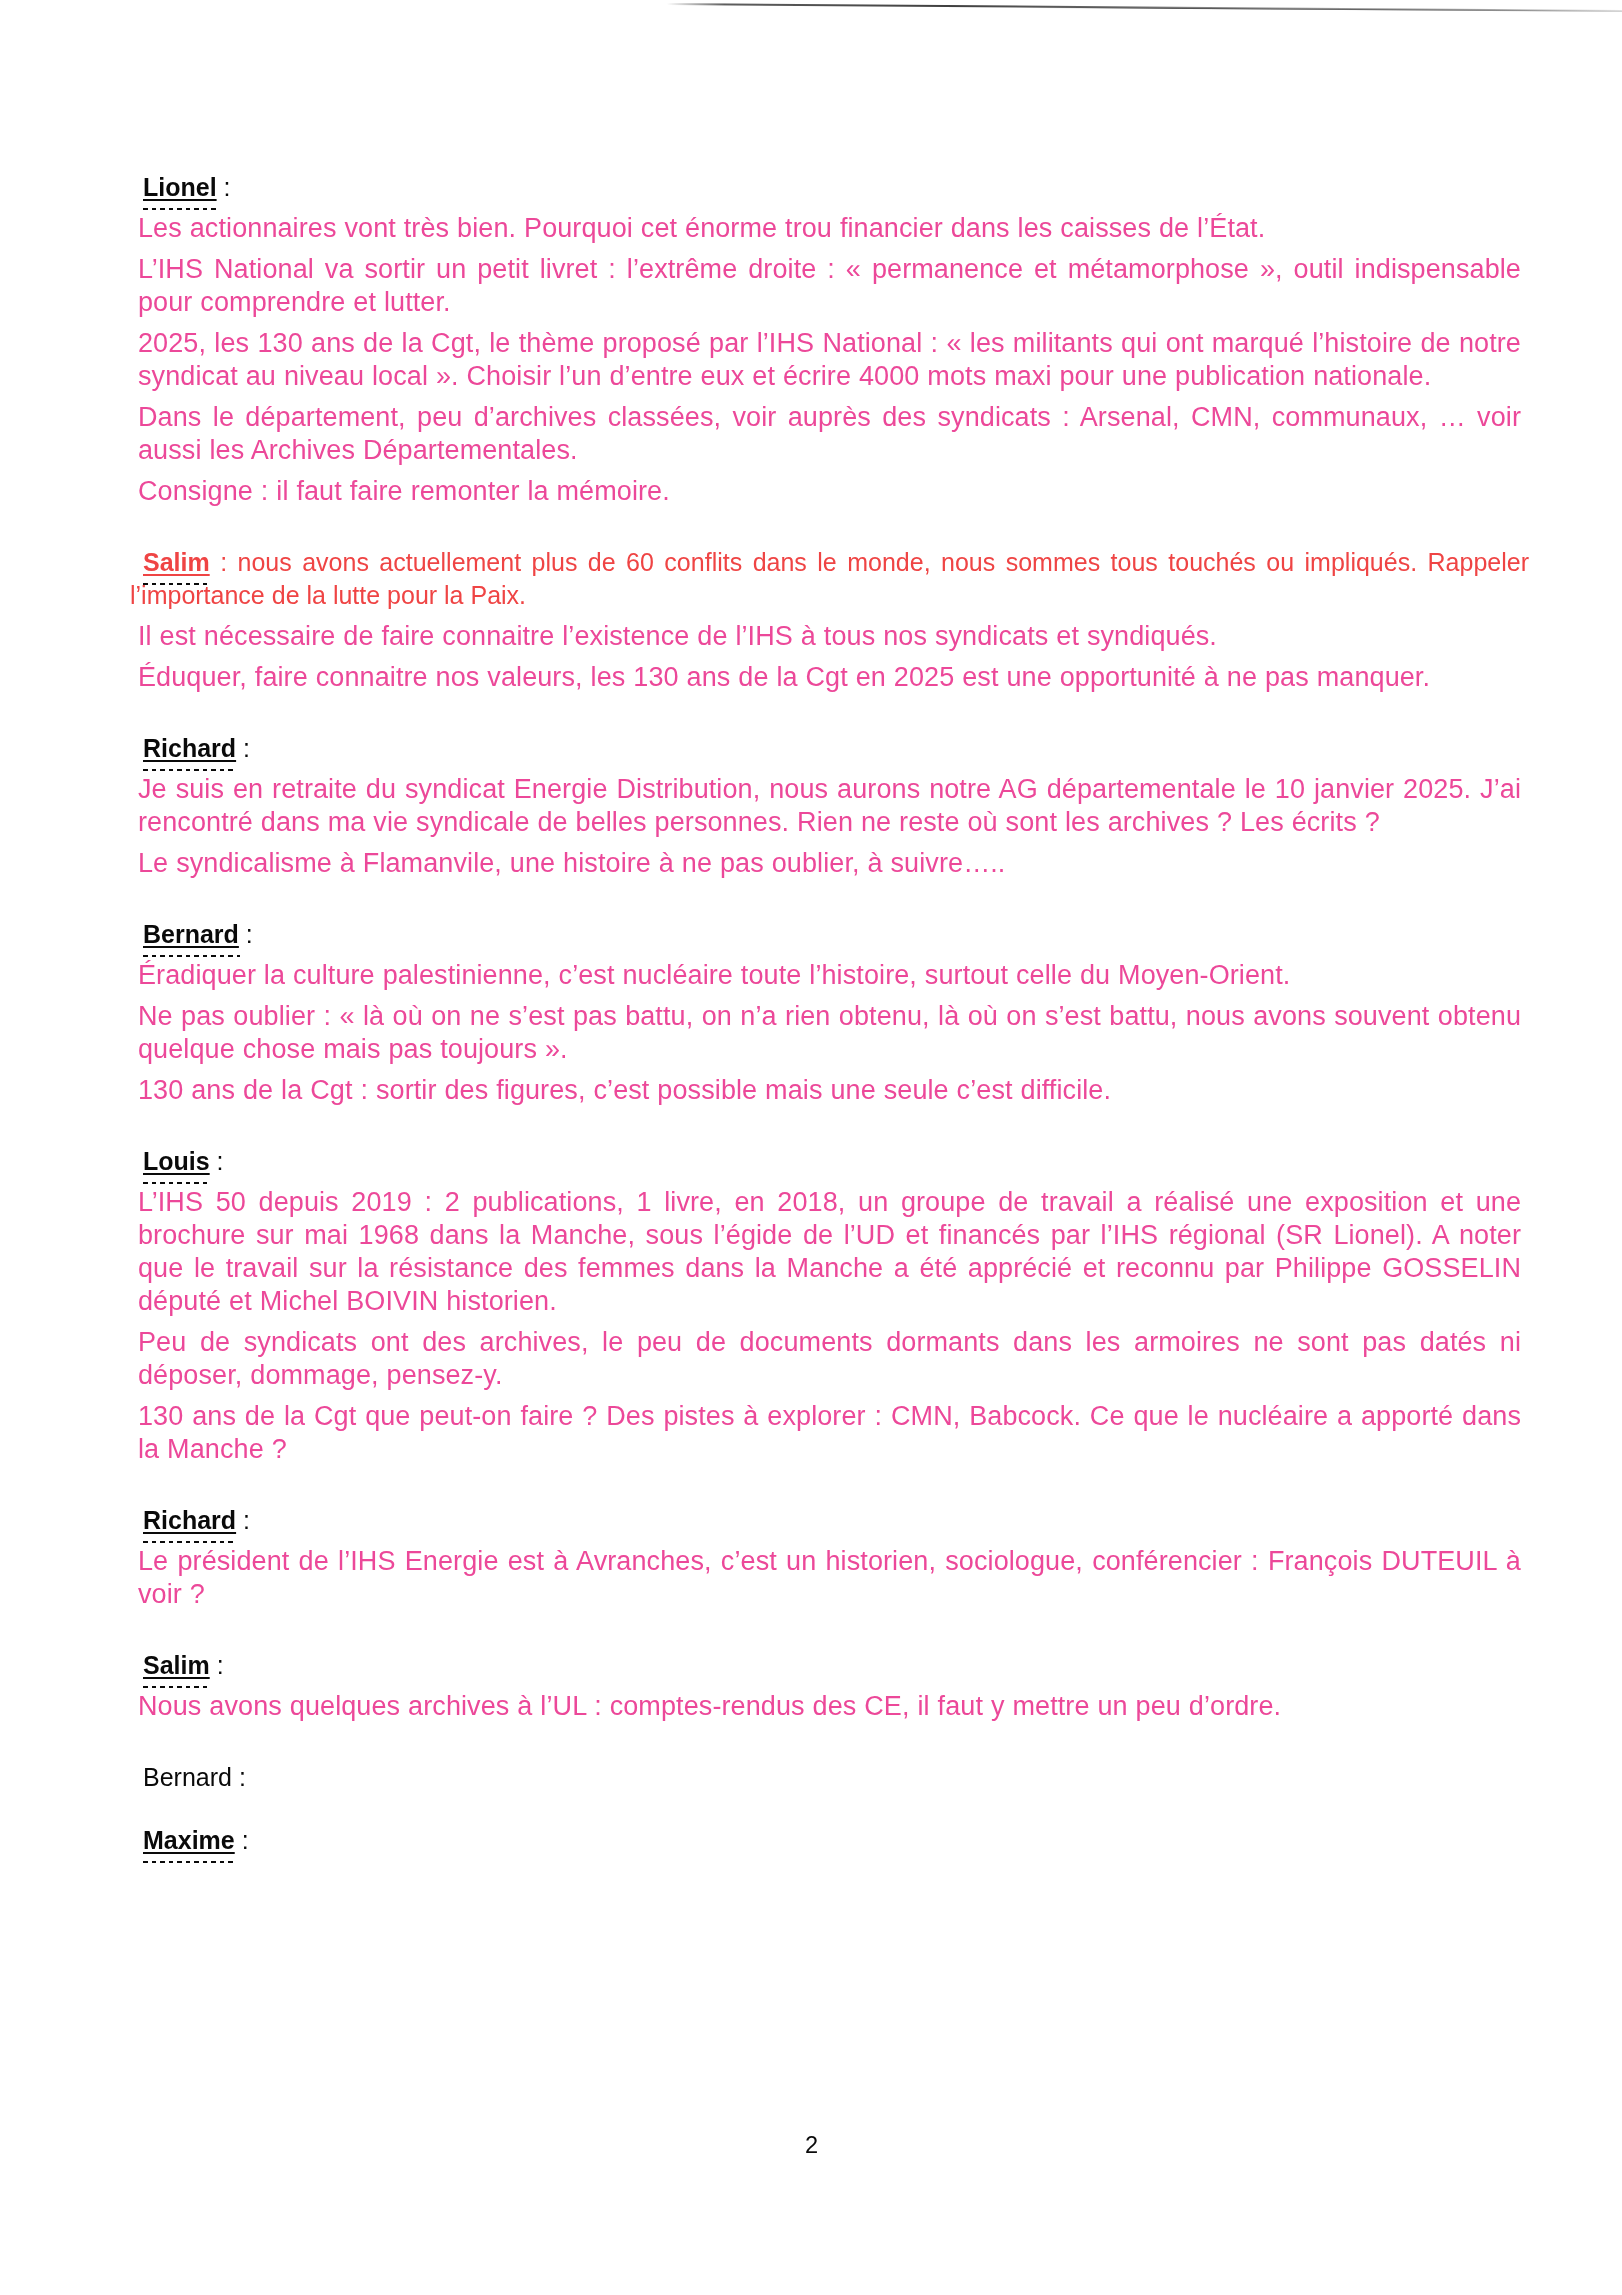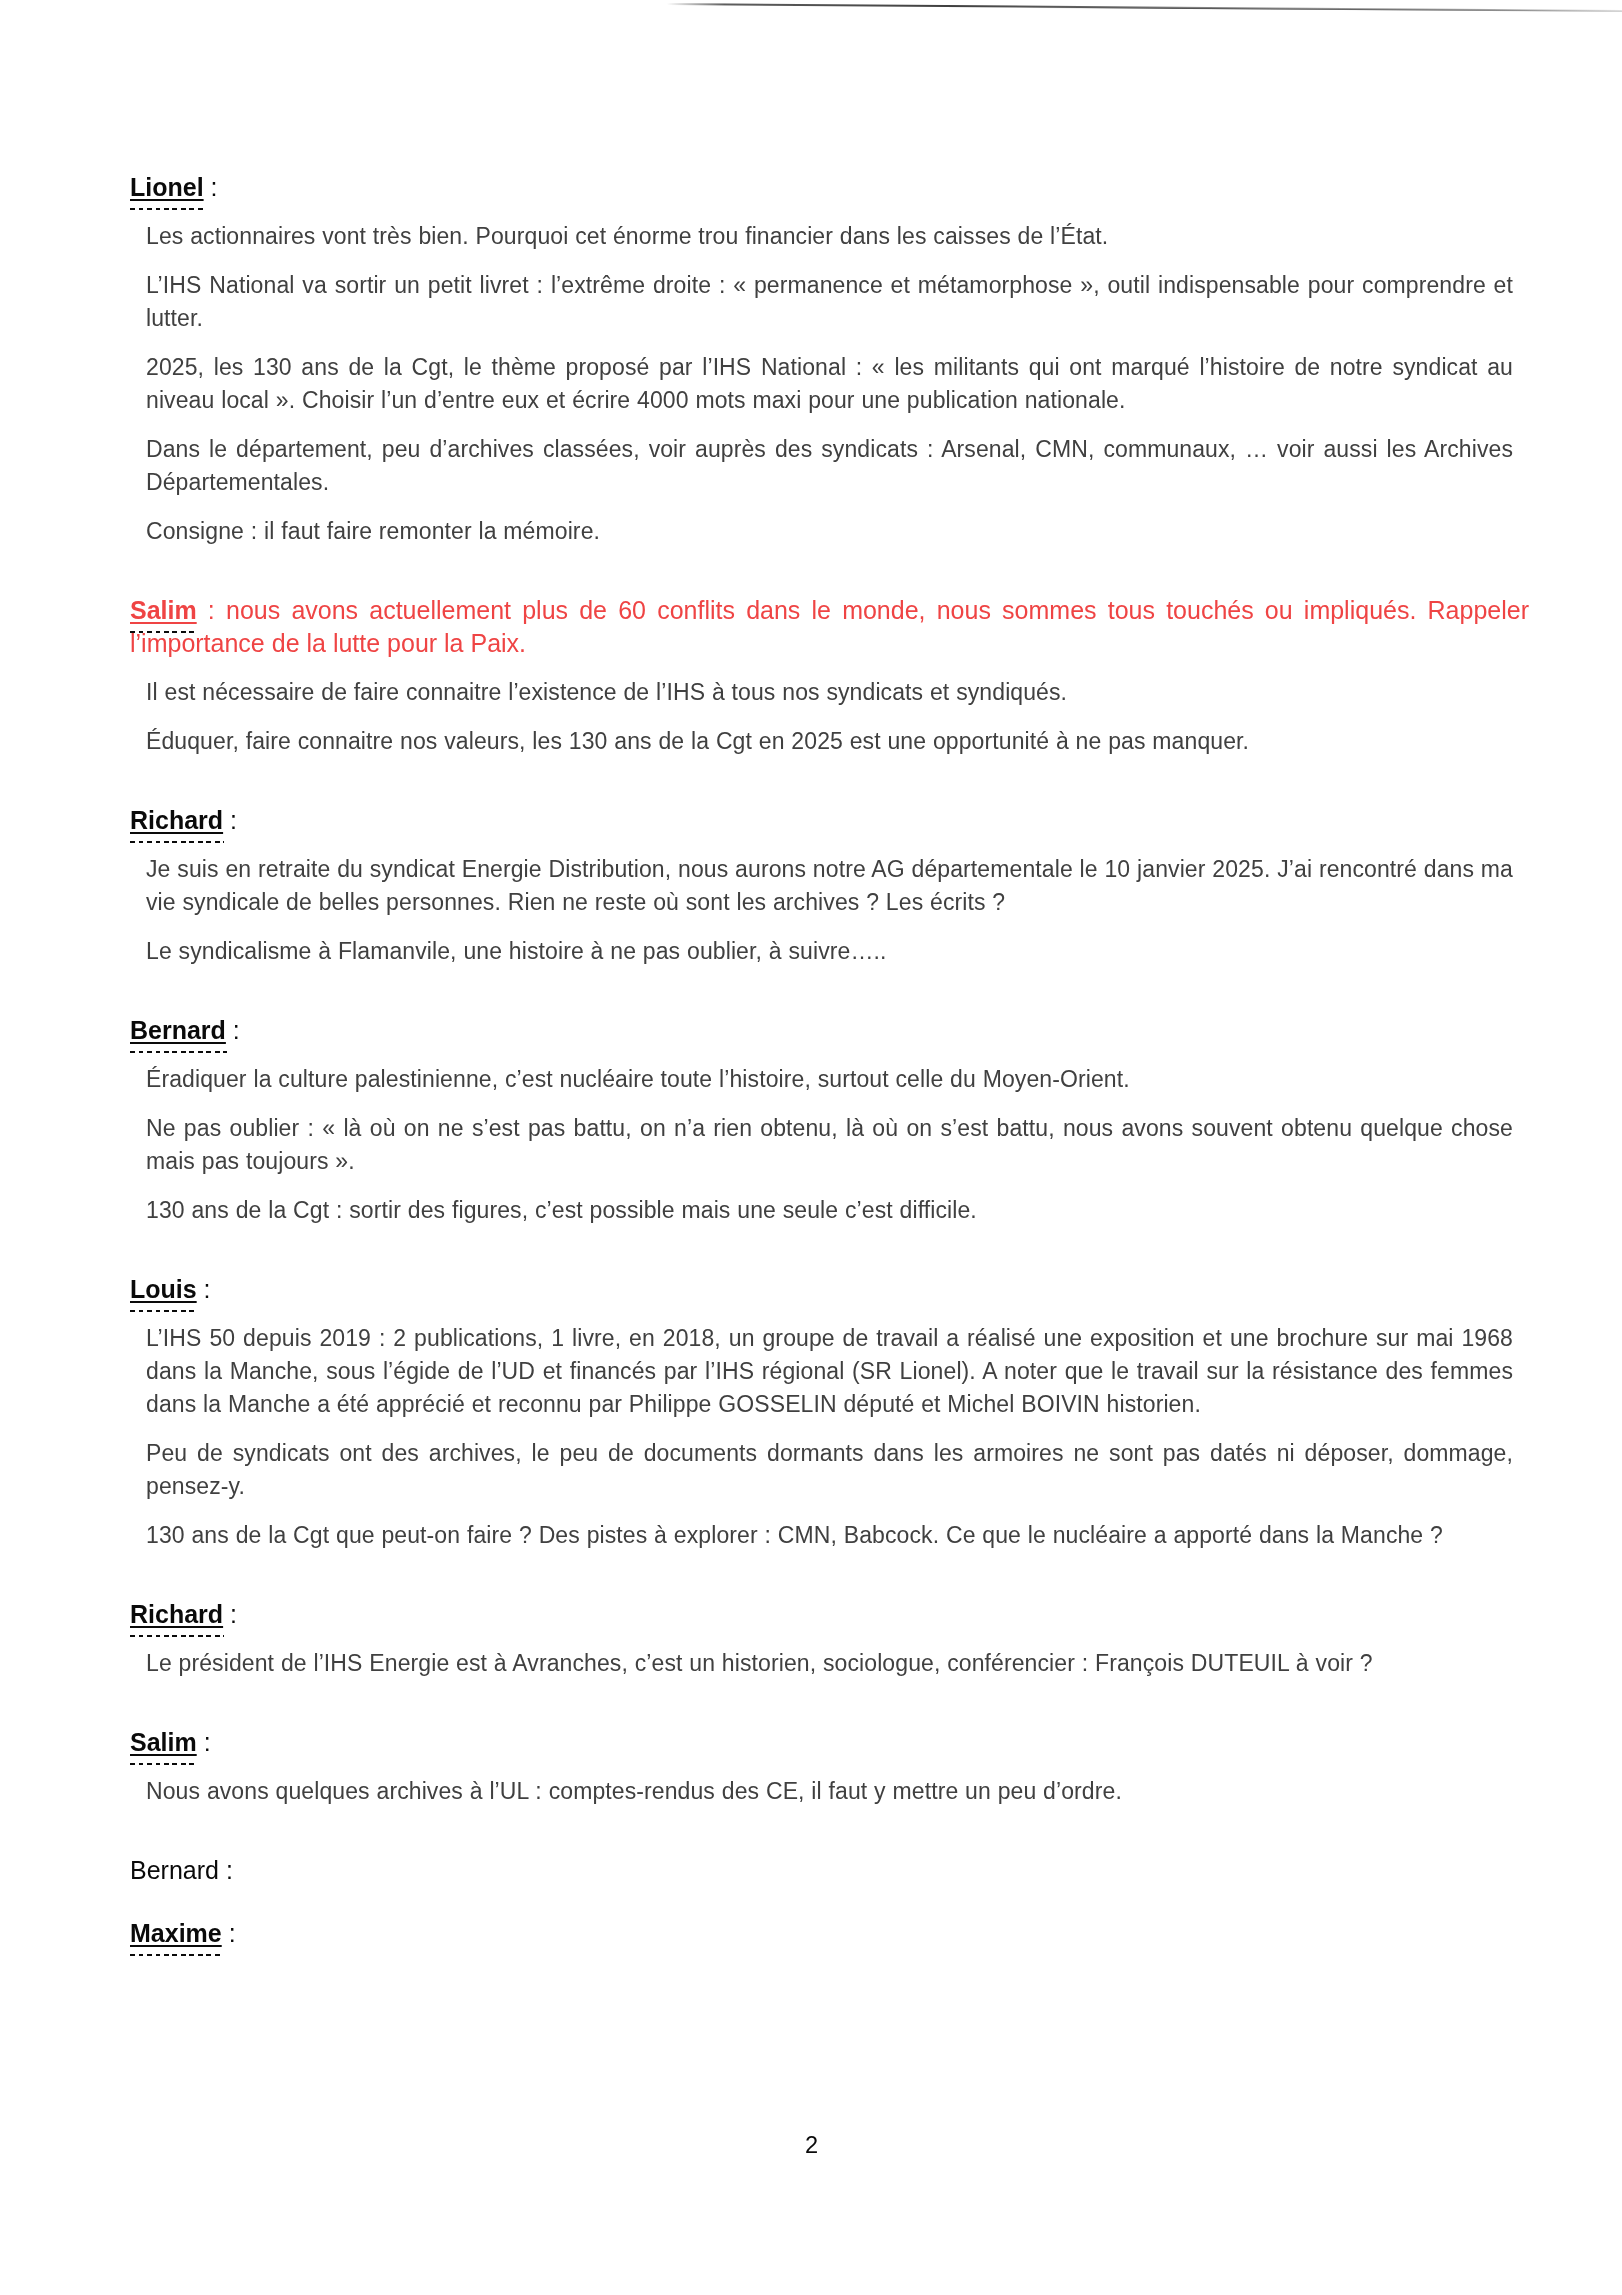--- a/index.html
+++ b/index.html
@@ -58,23 +58,23 @@
 
   
   .content {
     position: absolute;
     left: 130px;
     top: 171px;
     width: 1399px;           
   }
 
   .para {
-    margin: 16px;
-    color: #404040;
-    font-size: 23px;
+    margin: 8px;
+    color: #ec4899;
+    font-size: 27px;
     line-height: 33px;
     text-align: justify;
     text-justify: inter-word;
     letter-spacing: 0.1px;
     word-spacing: 0.3px;
     -webkit-font-smoothing: none;
   }
   .para.ragged {
     text-align: left;
   }
@@ -87,20 +87,21 @@
     font-size: 25px;
     line-height: 33px;
     text-align: left;
   }
   .speaker-name {
     position: relative;
     font-weight: 700;
     text-decoration: underline;
     text-decoration-thickness: 1.6px;
     text-underline-offset: 3.3px;
+    margin-left: 13px;
   }
   
   .speaker-name.spell::after {
     content: "";
     position: absolute;
     left: 0;
     right: -1.3px;
     bottom: -8.5px;
     height: 2px;
     background-image: repeating-linear-gradient(

